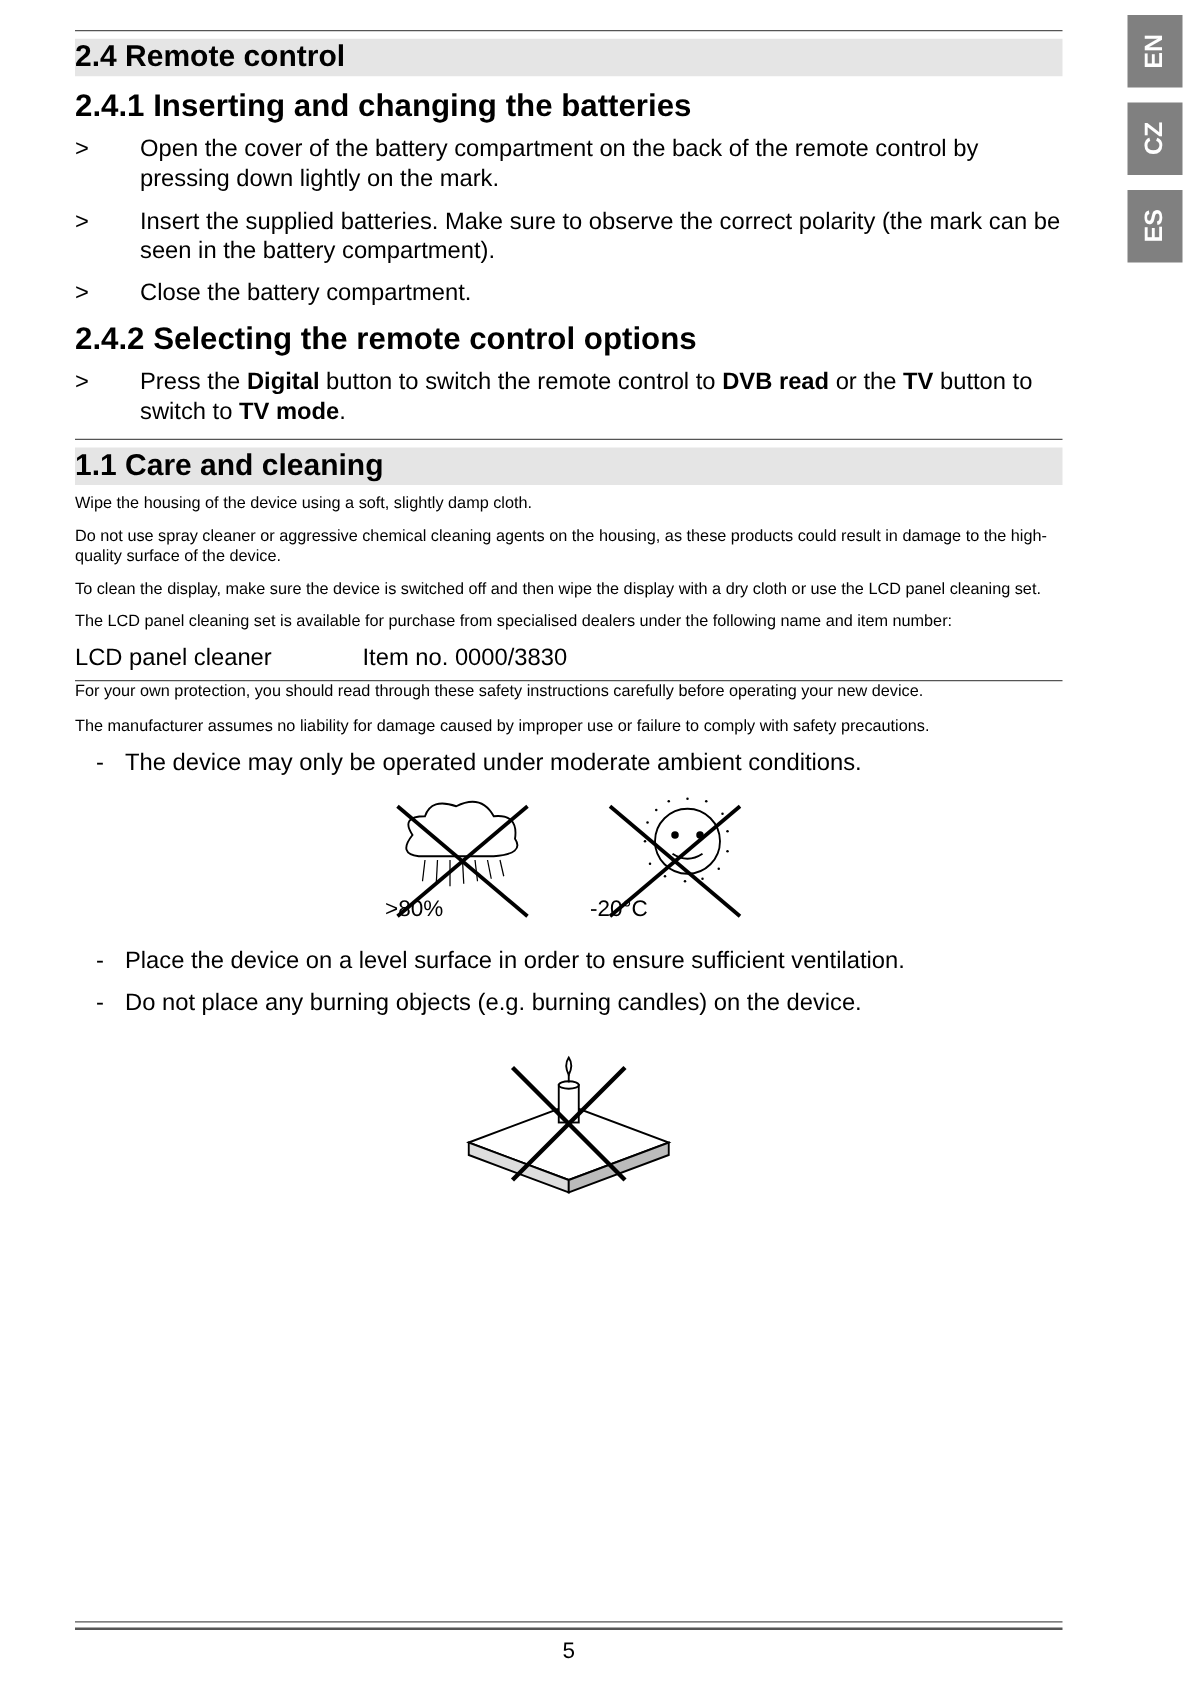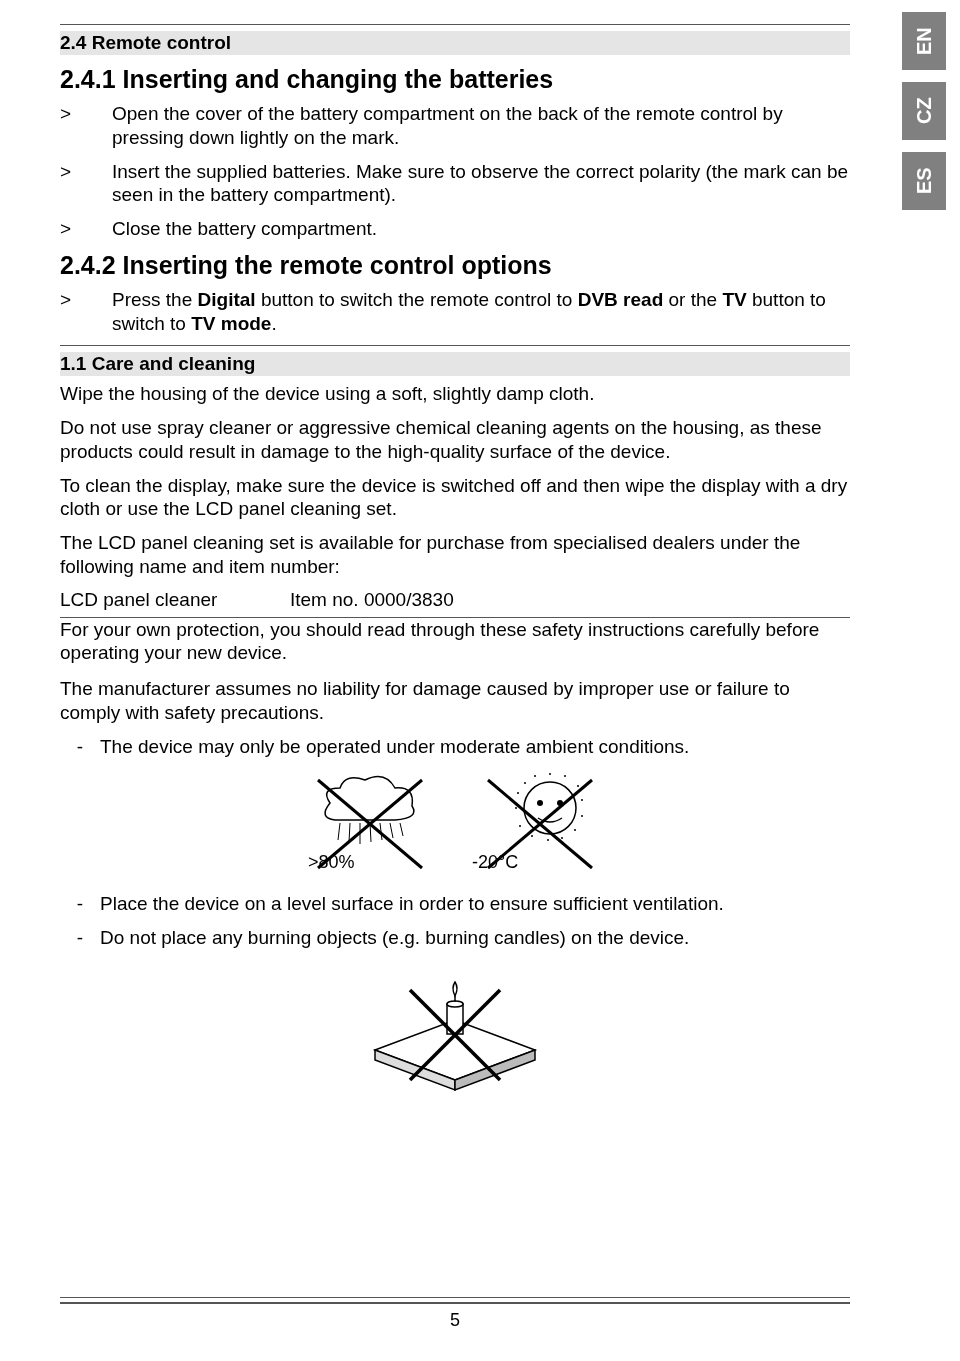--- a/index.html
+++ b/index.html
@@ -12,21 +12,21 @@
     position: relative;
     padding: 24px 50px 40px 60px;
   }
   .content {
     width: 790px;
     position: relative;
   }
   .section-header {
     background: #e5e5e5;
     font-weight: bold;
-    font-size: 19px;
+    font-size: 24px;
     padding: 1px 0 1px 0;
     margin-top: 6px;
     margin-bottom: 6px;
     overflow: hidden;
     white-space: nowrap;
     position: relative;
   }
   .section-header-rule {
     border-top: 1.5px solid #555;
     margin-bottom: 0;
@@ -46,21 +46,21 @@
     font-size: 19px;
     line-height: 1.25;
     margin-bottom: 10px;
   }
   .list-row .marker {
     width: 52px;
     flex: 0 0 52px;
   }
   .list-row .txt { flex: 1; }
   .body-p {
-    font-size: 19px;
+    font-size: 13px;
     line-height: 1.25;
     margin-bottom: 10px;
   }
   .item-line {
     display: flex;
     font-size: 19px;
     margin-bottom: 6px;
   }
   .item-line .col1 { width: 230px; flex: 0 0 230px; }
   .side-tabs {
@@ -134,21 +134,21 @@
     <div class="list-row">
       <div class="marker">&gt;</div>
       <div class="txt">Insert the supplied batteries. Make sure to observe the correct polarity (the mark can be seen in the battery compartment).</div>
     </div>
     <div class="list-row">
       <div class="marker">&gt;</div>
       <div class="txt">Close the battery compartment.</div>
     </div>
   </div>
 
-  <div class="sub-header">2.4.2 Inserting the remote control options</div>
+  <div class="sub-header">2.4.2 Selecting the remote control options</div>
 
   <div class="list-row">
     <div class="marker">&gt;</div>
     <div class="txt">
       <span>Press the </span><span class="bold">Digital</span><span> button to switch the remote control to </span><span class="bold">DVB read</span><span> or the </span><span class="bold">TV</span><span> button to switch to </span><span class="bold">TV mode</span><span>.</span>
     </div>
   </div>
 
   <div class="section-header-rule"></div>
   <div class="section-header">1.1 Care and cleaning</div>

